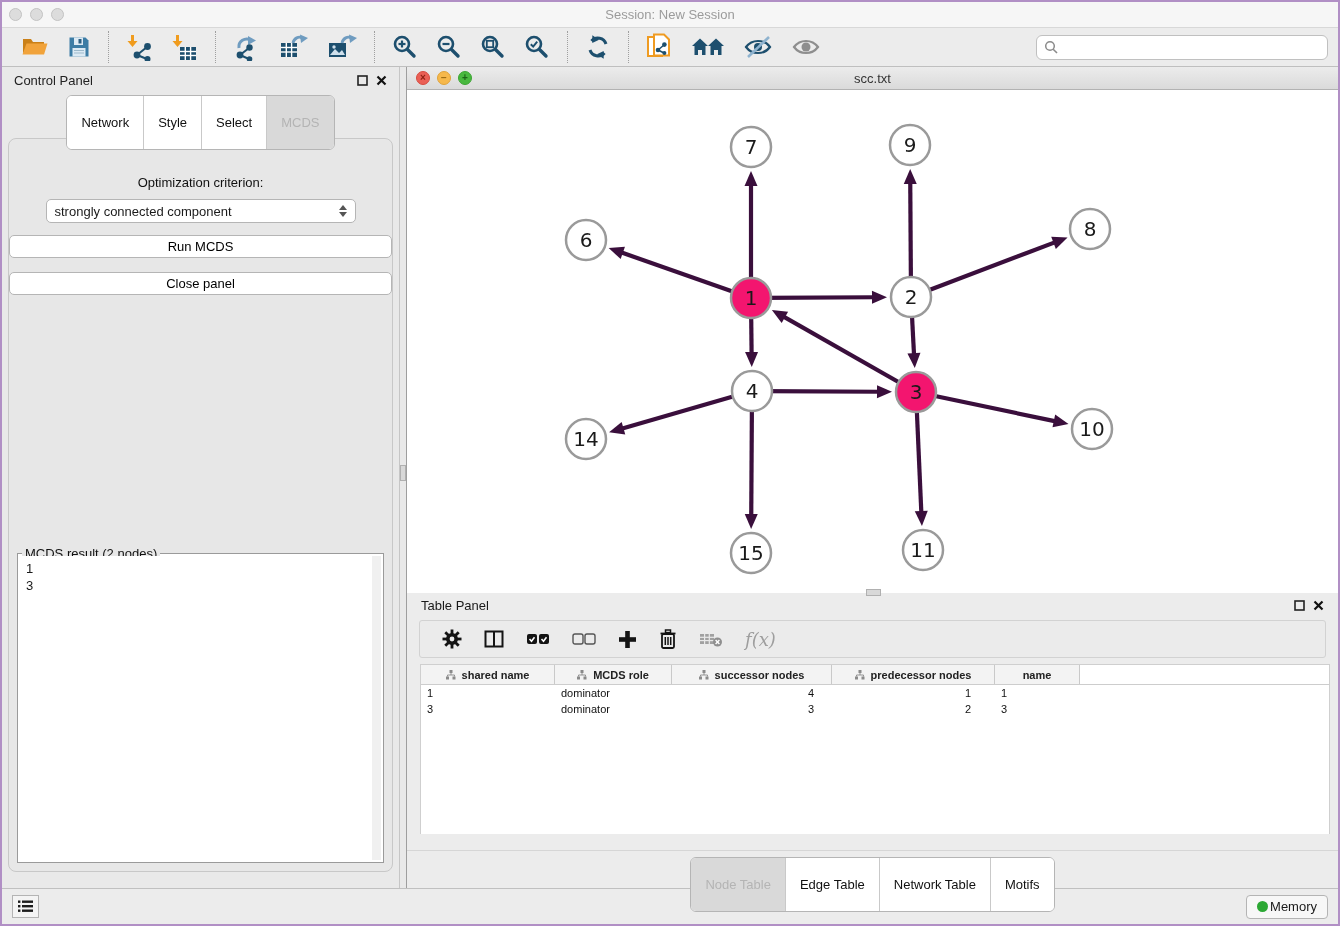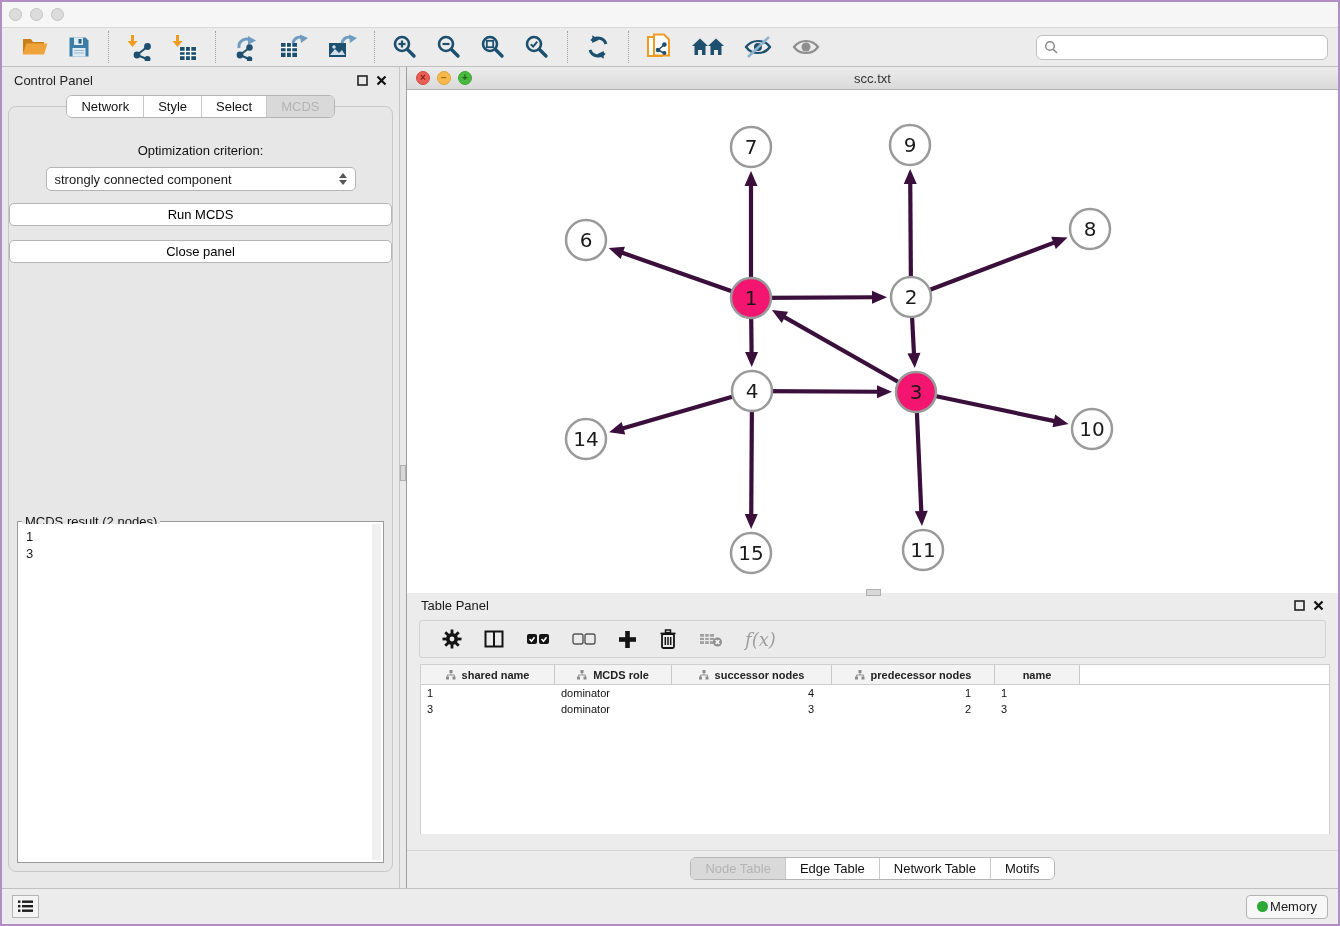--- a/index.html
+++ b/index.html
@@ -26,21 +26,21 @@
   .vsplit { width:8px; flex:none; background:#e9e9e9; border-left:1px solid #c6c6c6; border-right:1px solid #9e9e9e; position:relative; }
   .vsplit .grip { position:absolute; top:398px; left:0px; width:6px; height:16px; background:#d8d8d8; border:1px solid #b0b0b0; }
   .rightcol { flex:1; display:flex; flex-direction:column; min-width:0; }
 
   
   .cp-header { height:26px; display:flex; align-items:center; padding:0 12px; }
   .cp-header .ptitle { font-size:13px; color:#222; }
   .winbtns { margin-left:auto; display:flex; gap:8px; align-items:center; }
   .tabs-row { display:flex; justify-content:center; position:relative; z-index:2; margin-top:2px; }
   .segctl { display:flex; border:1px solid #b5b5b5; border-radius:6px; overflow:hidden; background:#fff; }
-  .seg { padding:3px 14px; font-size:13px; background:#fff; color:#111; border-left:1px solid #c9c9c9; cursor:pointer; white-space:nowrap; }
+  .seg { padding:19px 14px; font-size:13px; background:#fff; color:#111; border-left:1px solid #c9c9c9; cursor:pointer; white-space:nowrap; }
   .seg:first-child { border-left:none; }
   .seg.active { background:#d9d9d9; color:#b4b4b4; }
   .cp-body { flex:1; margin:-12px 6px 16px 6px; border:1px solid #c8c8c8; border-radius:8px; background:#e7e7e7; padding-top:12px; display:flex; flex-direction:column; }
   .opt-label { text-align:center; margin-top:24px; font-size:13px; color:#111; }
   .dropdown { margin:9px auto 0 auto; width:310px; height:24px; background:#fff; border:1px solid #b5b5b5; border-radius:5px; display:flex; align-items:center; padding:0 8px; cursor:pointer; }
   .dropdown .dval { flex:1; font-size:13px; }
   .stepper { display:flex; flex-direction:column; gap:2px; align-items:center; }
   .stepper i { width:0; height:0; border-left:4px solid transparent; border-right:4px solid transparent; }
   .stepper .up { border-bottom:5px solid #555; }
   .stepper .dn { border-top:5px solid #555; }
@@ -88,20 +88,21 @@
 <body>
 
 <div class="window">
 
   <div class="titlebar">
     <div class="tl-group">
       <div class="tl"></div>
       <div class="tl"></div>
       <div class="tl"></div>
     </div>
+    <div class="wtitle">Session: New Session</div>
   </div>
 
   <div class="toolbar">
     <div class="tbtn">
       <svg width="28" height="24" viewBox="0 0 28 24">
         <path d="M2 19 V4 h8 l2 3 h11 v4 H6 Z" fill="#ca8018"></path>
         <path d="M1.5 19.5 L5.5 8.5 h21 L23 19.5 Z" fill="#f1a33b"></path>
       </svg>
     </div>
     <div class="tbtn">

